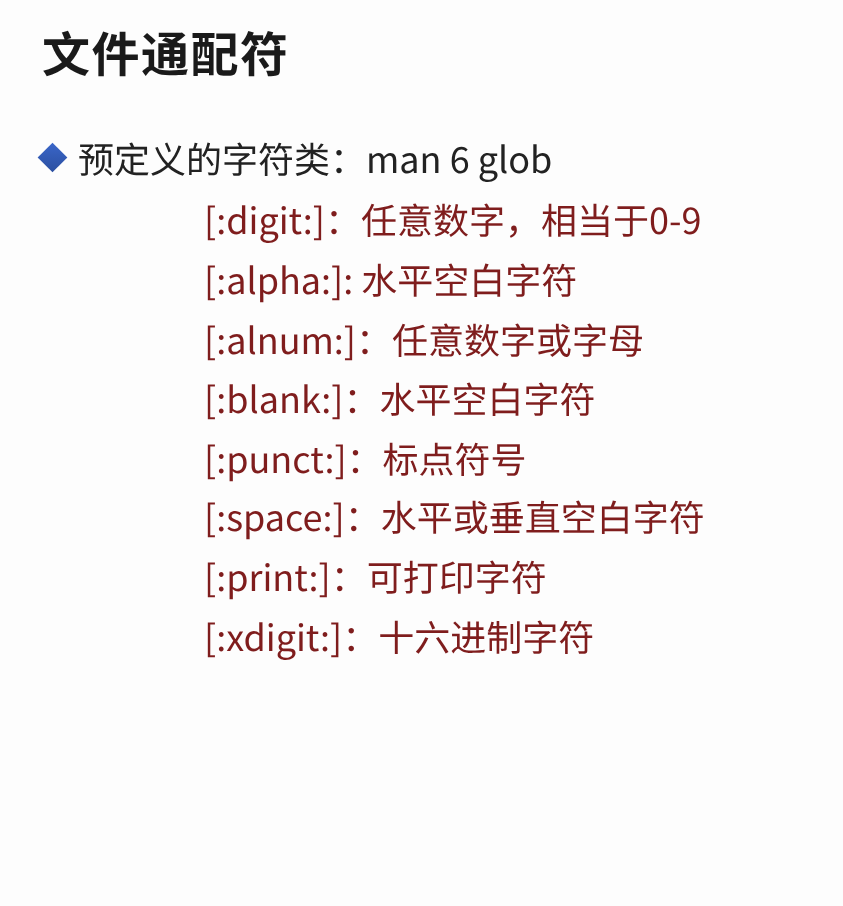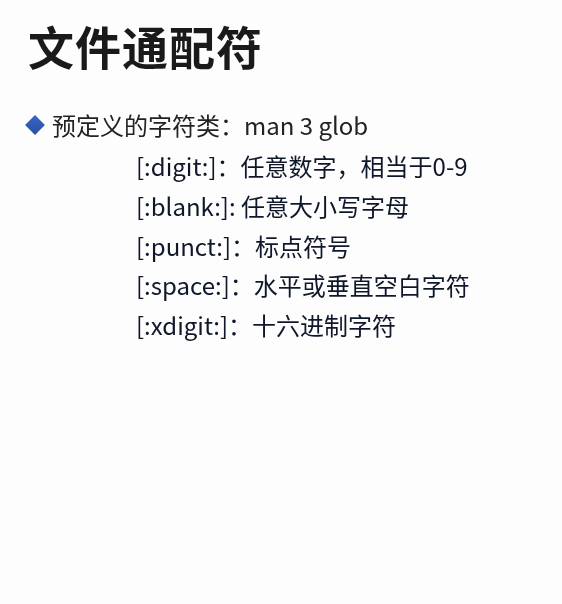--- a/index.html
+++ b/index.html
@@ -5,21 +5,21 @@
     * { margin: 0; padding: 0; box-sizing: border-box; }
     body {
       width: 562px;
       height: 604px;
       background: #fdfdfd;
       font-family: "Microsoft YaHei", "PingFang SC", "Noto Sans CJK SC", sans-serif;
       color: #1a1a1a;
       padding: 12px 20px 0 28px;
     }
     .title {
-      font-size: 46px;
+      font-size: 32px;
       font-weight: 700;
       margin-bottom: 28px;
       letter-spacing: 1px;
     }
     .section-line {
       display: flex;
       align-items: flex-start;
       font-size: 24px;
       line-height: 1.6;
       color: #222;
@@ -37,32 +37,35 @@
     .section-text {
       font-size: 24px;
     }
     .list {
       margin-left: 108px;
       margin-top: 2px;
     }
     .list-item {
       font-size: 24px;
       line-height: 1.65;
-      color: #0f172a;
+      color: #7f1d1d;
     }
   </style>
 </head>
 <body>
 
 <h1 class="title">文件通配符</h1>
 
 <div class="section-line">
   <span class="bullet"></span>
-  <span class="section-text">预定义的字符类：man 3 glob</span>
+  <span class="section-text">预定义的字符类：man 6 glob</span>
 </div>
 
 <div class="list">
   <div class="list-item">[:digit:]：任意数字，相当于0-9</div>
-  <div class="list-item">[:blank:]: 任意大小写字母</div>
+  <div class="list-item">[:alpha:]: 水平空白字符</div>
+  <div class="list-item">[:alnum:]：任意数字或字母</div>
+  <div class="list-item">[:blank:]：水平空白字符</div>
   <div class="list-item">[:punct:]：标点符号</div>
   <div class="list-item">[:space:]：水平或垂直空白字符</div>
+  <div class="list-item">[:print:]：可打印字符</div>
   <div class="list-item">[:xdigit:]：十六进制字符</div>
 </div>
 
 </body></html>

